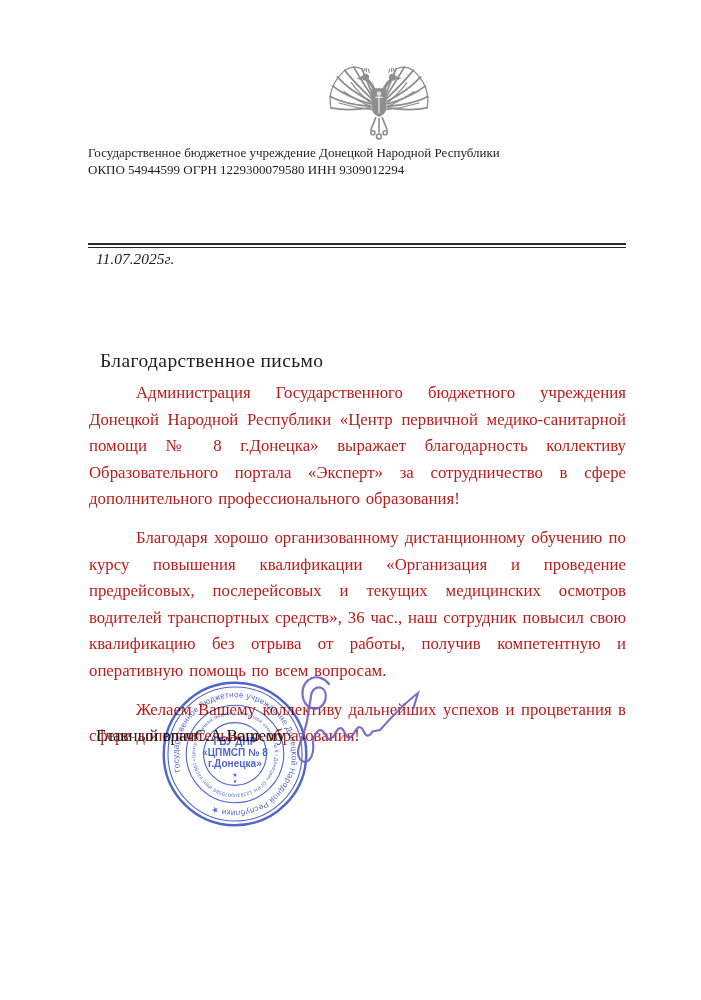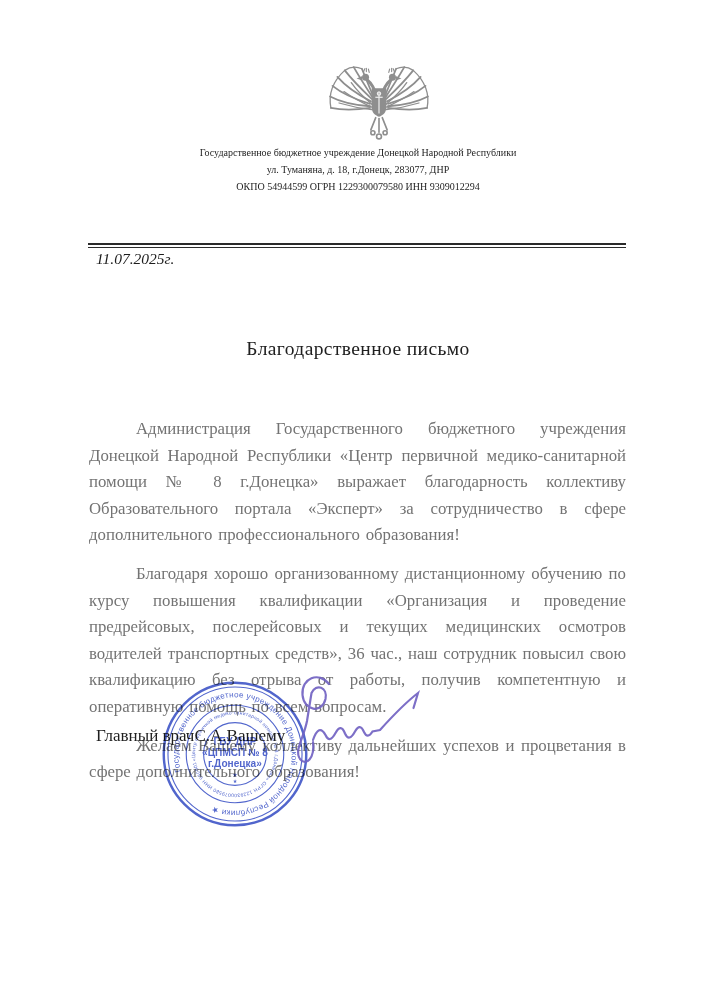--- a/index.html
+++ b/index.html
@@ -6,36 +6,36 @@
   .page {
     position:relative; width:701px; height:1000px; margin:0 auto;
     background:#ffffff; overflow:hidden;
     font-family:"Liberation Serif","DejaVu Serif",serif; color:#242424;
   }
   
   .emblem { position:absolute; left:326px; top:60px; width:106px; height:86px; }
   
   .letterhead {
     position:absolute; left:88px; top:145px; width:540px;
-    text-align:center; font-size:10px; line-height:16.9px; color:#1d1d1d;
+    font-size:13px; line-height:16.9px; color:#1d1d1d;
   }
   .letterhead div { white-space:nowrap; }
   .rule {
     position:absolute; left:88px; top:243px; width:538px; height:2px;
     border-top:2.2px solid #2a2a2a; border-bottom:1.3px solid #2a2a2a;
   }
   .date { position:absolute; left:96px; top:250px; font-size:15.5px; color:#1d1d1d;font-style:italic; }
   
   .title {
-    position:absolute; left:88px; top:338px; width:540px; margin:0;
-    text-align:center; font-size:19.5px; font-weight:normal; letter-spacing:.4px; color:#202020;
+    position:absolute; left:88px; top:338px; width:540px; margin:12px;
+    text-align:left; font-size:19.5px; font-weight:normal; letter-spacing:.4px; color:#202020;
   }
   .body-text {
     position:absolute; left:89px; top:380px; width:537px;
-    font-size:16.8px; line-height:26.6px; text-align:justify; color:#737373;margin-top:36px;
+    font-size:16.8px; line-height:26.6px; text-align:justify; color:#b91c1c;
   }
   .body-text p { margin:0 0 12px 0; text-indent:47px; word-spacing:1.6px; }
   
   .sig-row {
     position:absolute; left:96px; top:726px; width:481px;
     display:flex; justify-content:flex-start; font-size:17px; color:#1f1f1f;
   }
   
   .stamp { position:absolute; left:160px; top:679px; width:150px; height:150px;
            color:#3950c5; opacity:.88; mix-blend-mode:multiply; }
@@ -100,21 +100,20 @@
           <path d="M69 70 l 6 15"></path>
         <circle cx="65" cy="93" r="3"></circle>
           <circle cx="57.5" cy="88.5" r="2.5"></circle>
           <circle cx="72.5" cy="88.5" r="2.5"></circle>
       </g>
     </svg>
   </div>
 
   <div class="letterhead">
     <div>Государственное бюджетное учреждение Донецкой Народной Республики</div>
-    <div>ул. Туманяна, д. 18, г.Донецк, 283077, ДНР</div>
     <div>ОКПО 54944599 ОГРН 1229300079580  ИНН 9309012294</div>
   </div>
 
   <div class="rule"></div>
 
   <div class="date">11.07.2025г.</div>
 
   <h1 class="title">Благодарственное письмо</h1>
 
   <div class="body-text">

